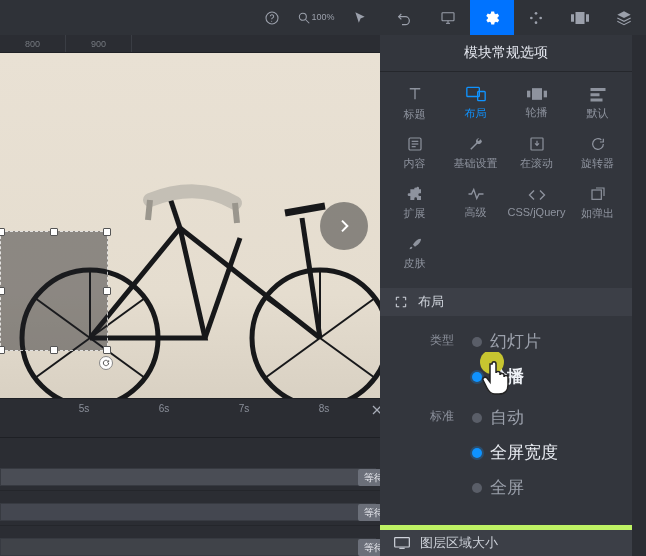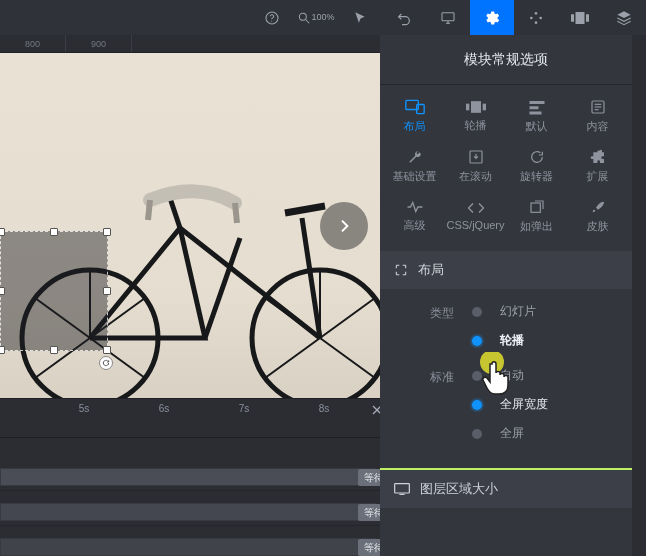--- a/index.html
+++ b/index.html
@@ -23,26 +23,26 @@
 .tab-grid .cell.active{color:#0f93ff}
 .tab-grid .cell .lbl{font-size:11px;margin-top:4px}
 .tab-grid .cell svg{display:block}
 .section-head{height:38px;background:#3c3f47;display:flex;align-items:center;padding:0 14px;color:#cfd3db;font-size:13px;gap:10px}
 .section-head .hicon{width:14px;height:14px}
 
 .section-body{padding:14px 14px 8px}
 .formrow{display:flex;align-items:flex-start;margin-bottom:18px}
 .formrow .flab{width:60px;text-align:right;color:#8b909b;font-size:12px;padding-top:2px}
 .formrow .fopts{flex:1;display:flex;flex-direction:column;gap:12px;padding-left:18px}
-.radio{display:flex;align-items:center;gap:18px;font-size:12px;color:#9ba0ab;cursor:pointer}
+.radio{display:flex;align-items:center;gap:8px;font-size:17px;color:#9ba0ab;cursor:pointer}
 .radio .dot{width:10px;height:10px;border-radius:50%;background:#5a5e68}
 .radio.sel .dot{background:#0f93ff;box-shadow:0 0 0 2px rgba(15,147,255,.25)}
 .radio.sel{color:#e9ecf2}
 .radio.bold{font-weight:600;color:#eef1f6}
-.section-foot{height:40px;background:#3c3f47;display:flex;align-items:center;padding:0 14px;color:#cfd3db;font-size:13px;gap:10px;border-top:2px solid #bef264}
+.section-foot{height:40px;background:#3c3f47;display:flex;align-items:center;padding:0 14px;color:#cfd3db;font-size:13px;gap:10px;border-top:5px solid #bef264}
 
 
 .stage{position:absolute;top:35px;left:0;right:252px;bottom:158px;background:#737373;overflow:hidden}
 .ruler-h{position:absolute;top:0;left:0;right:0;height:18px;background:#2b2d33;border-bottom:1px solid #1f2126;display:flex;color:#74787f;font-size:9px}
 .ruler-h span{width:66px;text-align:center;line-height:18px;border-right:1px solid #3a3d44}
 .photo{position:absolute;top:18px;left:0;right:10px;bottom:0;background:linear-gradient(180deg,#e9e1d4 0%,#e5ddcf 70%,#d9d1c3 100%);overflow:hidden}
 
 .bike{position:absolute;left:-20px;bottom:-10px;width:430px;height:280px}
 .sel-box{position:absolute;border:1px dashed rgba(255,255,255,.75);background:rgba(30,30,35,.45)}
 .sel-box .h{position:absolute;width:8px;height:8px;background:#fff;border:1px solid #555;border-radius:1px}
@@ -135,20 +135,26 @@
         <path d="M2 12l10 5 10-5" fill="none" stroke="currentColor" stroke-width="1.6"></path>
         <path d="M2 17l10 5 10-5" fill="none" stroke="currentColor" stroke-width="1.6"></path>
       </svg>
   </div>
 </div>
 
 <div class="rightpanel">
   <div class="panel-title">模块常规选项</div>
 
   <div class="tab-grid">
+    <div class="cell">
+      <svg width="18" height="18" viewBox="0 0 24 24" fill="none" stroke="currentColor" stroke-width="1.8">
+          <path d="M5 5h14M12 5v14"></path>
+        </svg>
+      <span class="lbl">标题</span>
+    </div>
     <div class="cell active">
       <svg width="20" height="16" viewBox="0 0 24 18" fill="none" stroke="currentColor" stroke-width="1.6">
           <rect x="1" y="1" width="15" height="11" rx="1"></rect>
           <rect x="14" y="6" width="9" height="11" rx="1"></rect>
         </svg>
       <span class="lbl">布局</span>
     </div>
     <div class="cell">
       <svg width="20" height="14" viewBox="0 0 24 14" fill="currentColor">
           <rect x="0" y="3" width="4" height="8"></rect>

